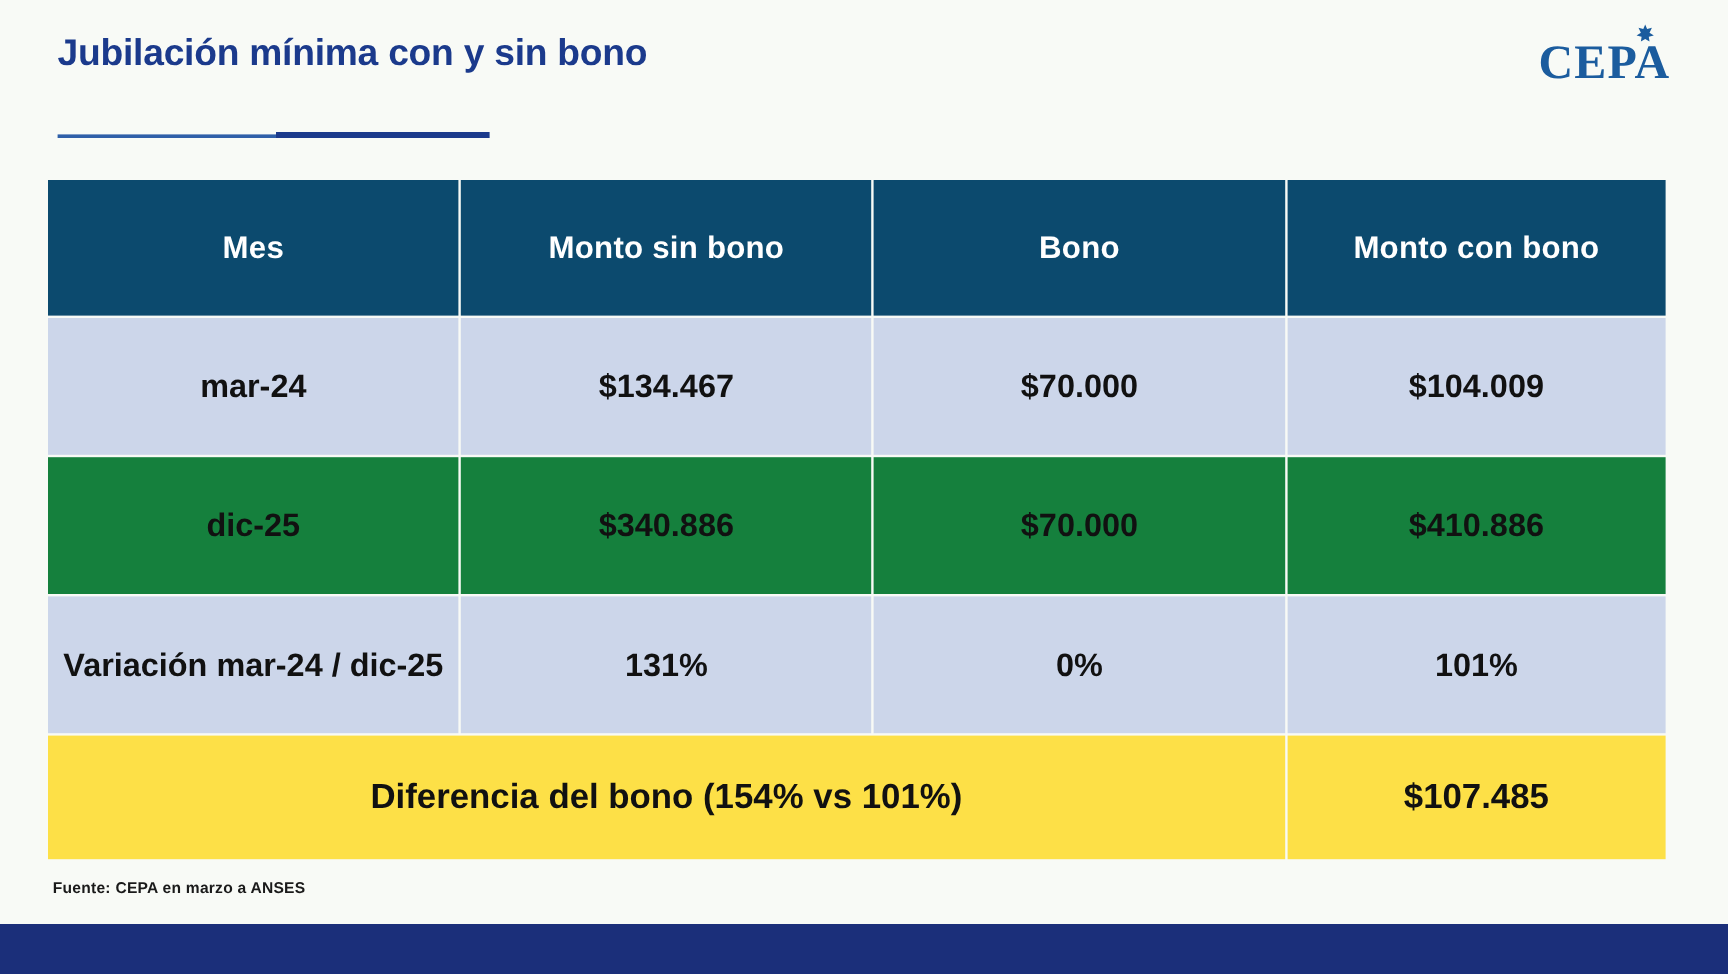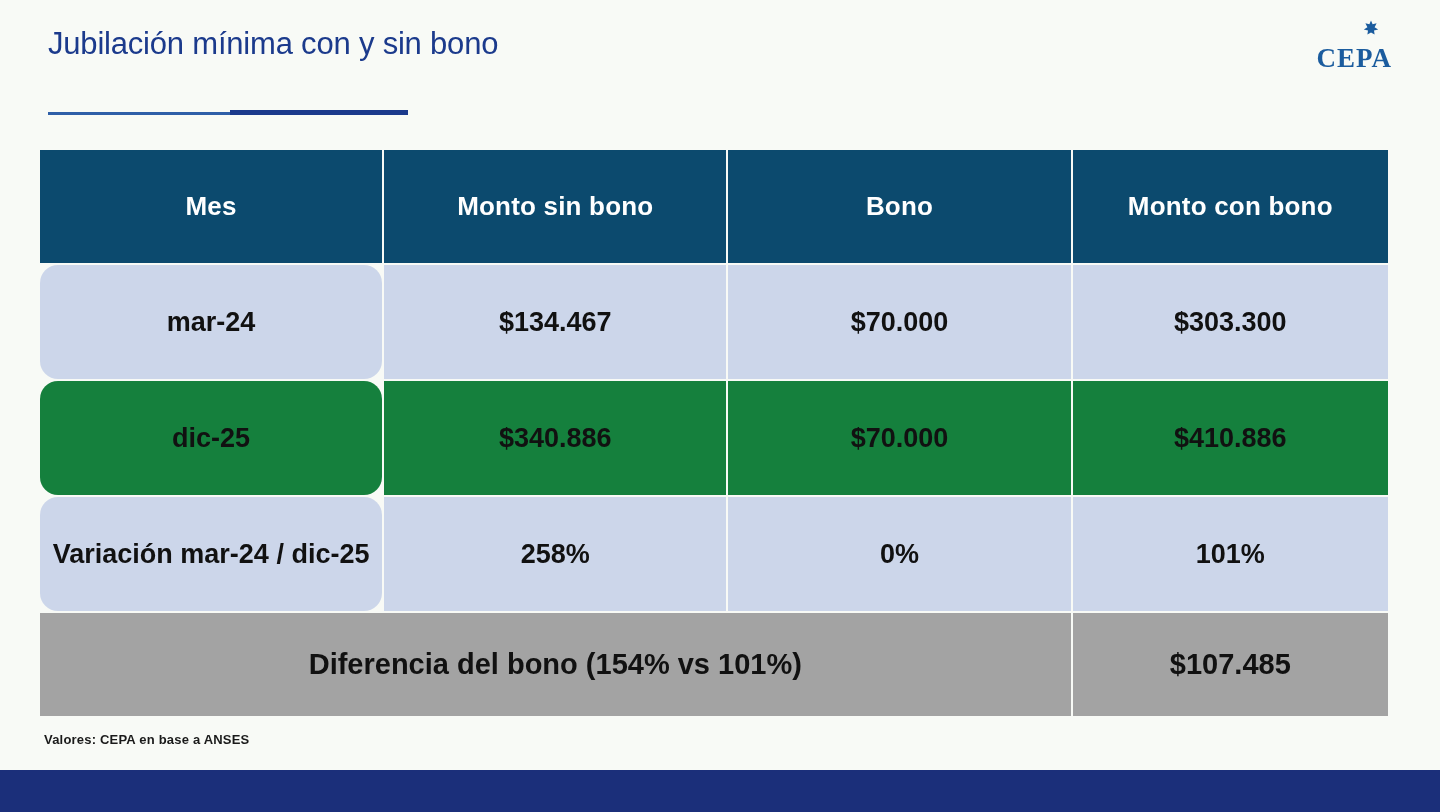--- a/index.html
+++ b/index.html
@@ -20,21 +20,21 @@
   
   .header {
     position: absolute;
     top: 24px;
     left: 48px;
     width: 1340px;
   }
   .title-block {
     color: #1b3a8c;
     font-size: 31px;
-    font-weight: normal;
+    font-weight: bold;
     line-height: 1.28;
     letter-spacing: -0.2px;
   }
   .title-line { display: block; white-space: nowrap; }
 
   .rule-group {
     position: absolute;
     top: 108px;
     left: 48px;
     width: 360px;
@@ -56,21 +56,21 @@
   
   .logo {
     position: absolute;
     top: 22px;
     right: 48px;
     width: 130px;
     height: 56px;
   }
   .logo-text {
     font-family: "Liberation Serif", serif;
-    font-size: 27px;
+    font-size: 40px;
     font-weight: bold;
     color: #1b5c9e;
     letter-spacing: 1px;
     line-height: 1;
     position: absolute;
     right: 0;
     bottom: 6px;
   }
   .logo-mark {
     position: absolute;
@@ -106,22 +106,22 @@
   table.data td {
     text-align: center;
     vertical-align: middle;
     color: #111111;
     font-size: 27px;
     font-weight: bold;
     height: 114px;
   }
   tr.band-dark td { background: #ccd6ea; }
   tr.band-light td { background: #15803d; }
-  td.label-cell { font-size: 26px; line-height: 1.2; border-radius: 18px; }
-  tr.summary td { height: 103px; background: #a3a3a3; font-size: 29px; }
+  td.label-cell { font-size: 26px; line-height: 1.2; }
+  tr.summary td { height: 103px; background: #fde047; font-size: 29px; }
   td.summary-text { text-align: center; }
 
   col.c1 { width: 25.5%; }
   col.c2 { width: 25.5%; }
   col.c3 { width: 25.5%; }
   col.c4 { width: 23.5%; }
 
   
   .source {
     position: absolute;
@@ -180,38 +180,38 @@
           <th>Monto sin bono</th>
           <th>Bono</th>
           <th>Monto con bono</th>
         </tr>
       </thead>
       <tbody>
         <tr class="band-dark">
           <td class="label-cell">mar-24</td>
           <td>$134.467</td>
           <td>$70.000</td>
-          <td>$303.300</td>
+          <td>$104.009</td>
         </tr>
         <tr class="band-light">
           <td class="label-cell">dic-25</td>
           <td>$340.886</td>
           <td>$70.000</td>
           <td>$410.886</td>
         </tr>
         <tr class="band-dark">
           <td class="label-cell">Variación mar-24 / dic-25</td>
-          <td>258%</td>
+          <td>131%</td>
           <td>0%</td>
           <td>101%</td>
         </tr>
         <tr class="summary">
           <td class="summary-text" colspan="3">Diferencia del bono (154% vs 101%)</td>
           <td>$107.485</td>
         </tr>
       </tbody>
     </table>
   </div>
 
-  <div class="source">Valores: CEPA en base a ANSES</div>
+  <div class="source">Fuente: CEPA en marzo a ANSES</div>
 
   <div class="bottom-bar"></div>
 </div>
 
 </body></html>

